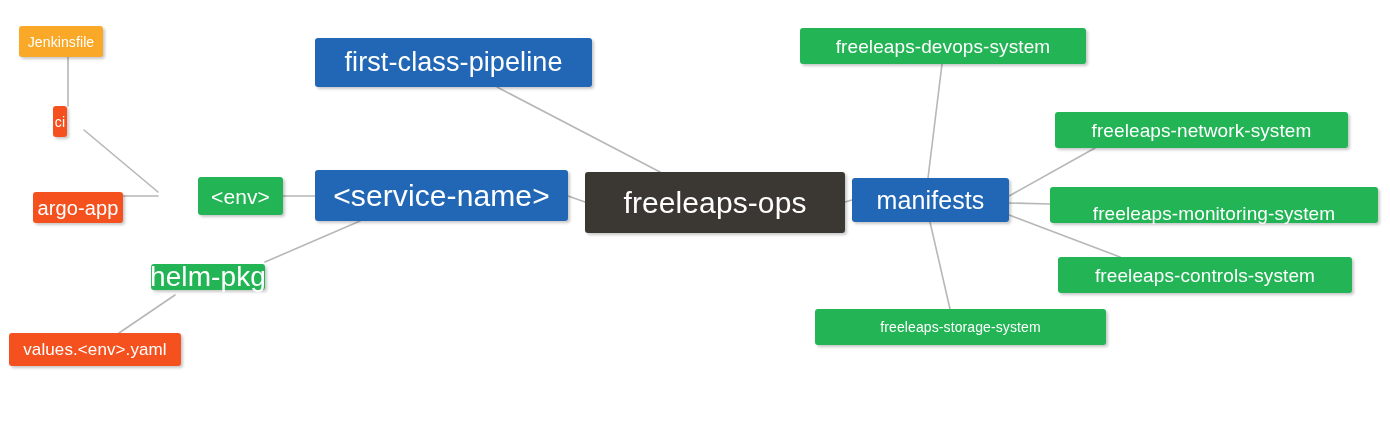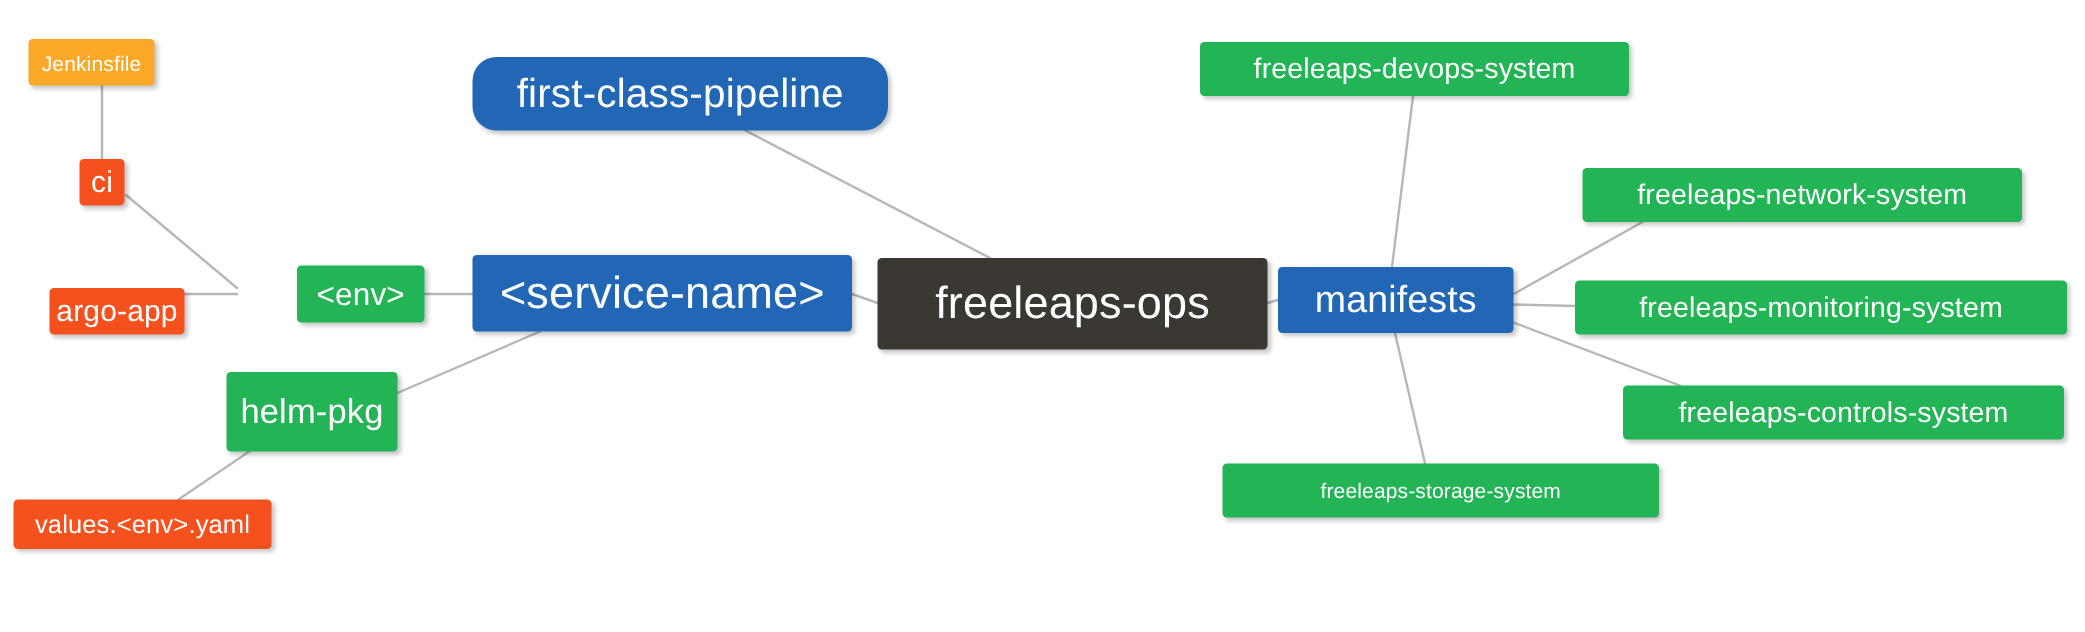--- a/index.html
+++ b/index.html
@@ -66,53 +66,53 @@
       <line x1="1009" y1="215" x2="1120" y2="257" stroke="#b7b7b7" stroke-width="1.6" stroke-linecap="round"></line>
       <line x1="930" y1="222" x2="950" y2="309" stroke="#b7b7b7" stroke-width="1.6" stroke-linecap="round"></line>
     </svg>
   <div id="node-layer">
       <div class="node" style="left: 585px; top: 172px; width: 260px; height: 61px; background: rgb(59, 55, 51); font-size: 30px; text-align: right;">
         <span class="node-label">freeleaps-ops</span>
       </div>
       <div class="node" style="left: 315px; top: 170px; width: 253px; height: 51px; background: rgb(33, 103, 181); font-size: 30px;">
         <span class="node-label">&lt;service-name&gt;</span>
       </div>
-      <div class="node" style="left: 315px; top: 38px; width: 277px; height: 49px; background: rgb(33, 103, 181); font-size: 27px; border-radius: 16px;">
+      <div class="node" style="left: 315px; top: 38px; width: 277px; height: 49px; background: rgb(33, 103, 181); font-size: 27px;">
         <span class="node-label">first-class-pipeline</span>
       </div>
       <div class="node" style="left: 852px; top: 178px; width: 157px; height: 44px; background: rgb(33, 103, 181); font-size: 25px;">
         <span class="node-label">manifests</span>
       </div>
       <div class="node" style="left: 158px; top: 177px; width: 85px; height: 38px; background: rgb(34, 180, 85); font-size: 21px; margin-left: 40px;">
         <span class="node-label">&lt;env&gt;</span>
       </div>
-      <div class="node" style="left: 151px; top: 248px; width: 114px; height: 53px; background: rgb(34, 180, 85); font-size: 23px;">
+      <div class="node" style="left: 151px; top: 264px; width: 114px; height: 26px; background: rgb(34, 180, 85); font-size: 28px;">
         <span class="node-label">helm-pkg</span>
       </div>
       <div class="node" style="left: 19px; top: 26px; width: 84px; height: 31px; background: rgb(249, 168, 40); font-size: 14px;">
         <span class="node-label">Jenkinsfile</span>
       </div>
-      <div class="node" style="left: 53px; top: 106px; width: 30px; height: 31px; background: rgb(244, 81, 30); font-size: 20px;">
+      <div class="node" style="left: 53px; top: 106px; width: 14px; height: 31px; background: rgb(244, 81, 30); font-size: 14px;">
         <span class="node-label">ci</span>
       </div>
       <div class="node" style="left: 33px; top: 179px; width: 90px; height: 31px; background: rgb(244, 81, 30); font-size: 20px; margin-top: 13px;">
         <span class="node-label">argo-app</span>
       </div>
       <div class="node" style="left: 9px; top: 333px; width: 172px; height: 33px; background: rgb(244, 81, 30); font-size: 17px;">
         <span class="node-label">values.&lt;env&gt;.yaml</span>
       </div>
       <div class="node" style="left: 800px; top: 28px; width: 286px; height: 36px; background: rgb(34, 180, 85); font-size: 19px;">
         <span class="node-label">freeleaps-devops-system</span>
       </div>
       <div class="node" style="left: 1055px; top: 112px; width: 293px; height: 36px; background: rgb(34, 180, 85); font-size: 19px; text-align: center;">
         <span class="node-label">freeleaps-network-system</span>
       </div>
-      <div class="node" style="left: 1050px; top: 187px; width: 328px; height: 36px; background: rgb(34, 180, 85); font-size: 19px;">
+      <div class="node" style="left: 1050px; top: 187px; width: 328px; height: 36px; background: rgb(34, 180, 85); font-size: 19px; align-items: flex-end;">
         <span class="node-label">freeleaps-monitoring-system</span>
       </div>
-      <div class="node" style="left: 1058px; top: 257px; width: 294px; height: 36px; background: rgb(34, 180, 85); font-size: 19px; margin-left: 24px;">
+      <div class="node" style="left: 1058px; top: 257px; width: 294px; height: 36px; background: rgb(34, 180, 85); font-size: 19px;">
         <span class="node-label">freeleaps-controls-system</span>
       </div>
       <div class="node" style="left: 815px; top: 309px; width: 291px; height: 36px; background: rgb(34, 180, 85); font-size: 14px;">
         <span class="node-label">freeleaps-storage-system</span>
       </div>
     </div>
 </div>
 
 </body></html>

